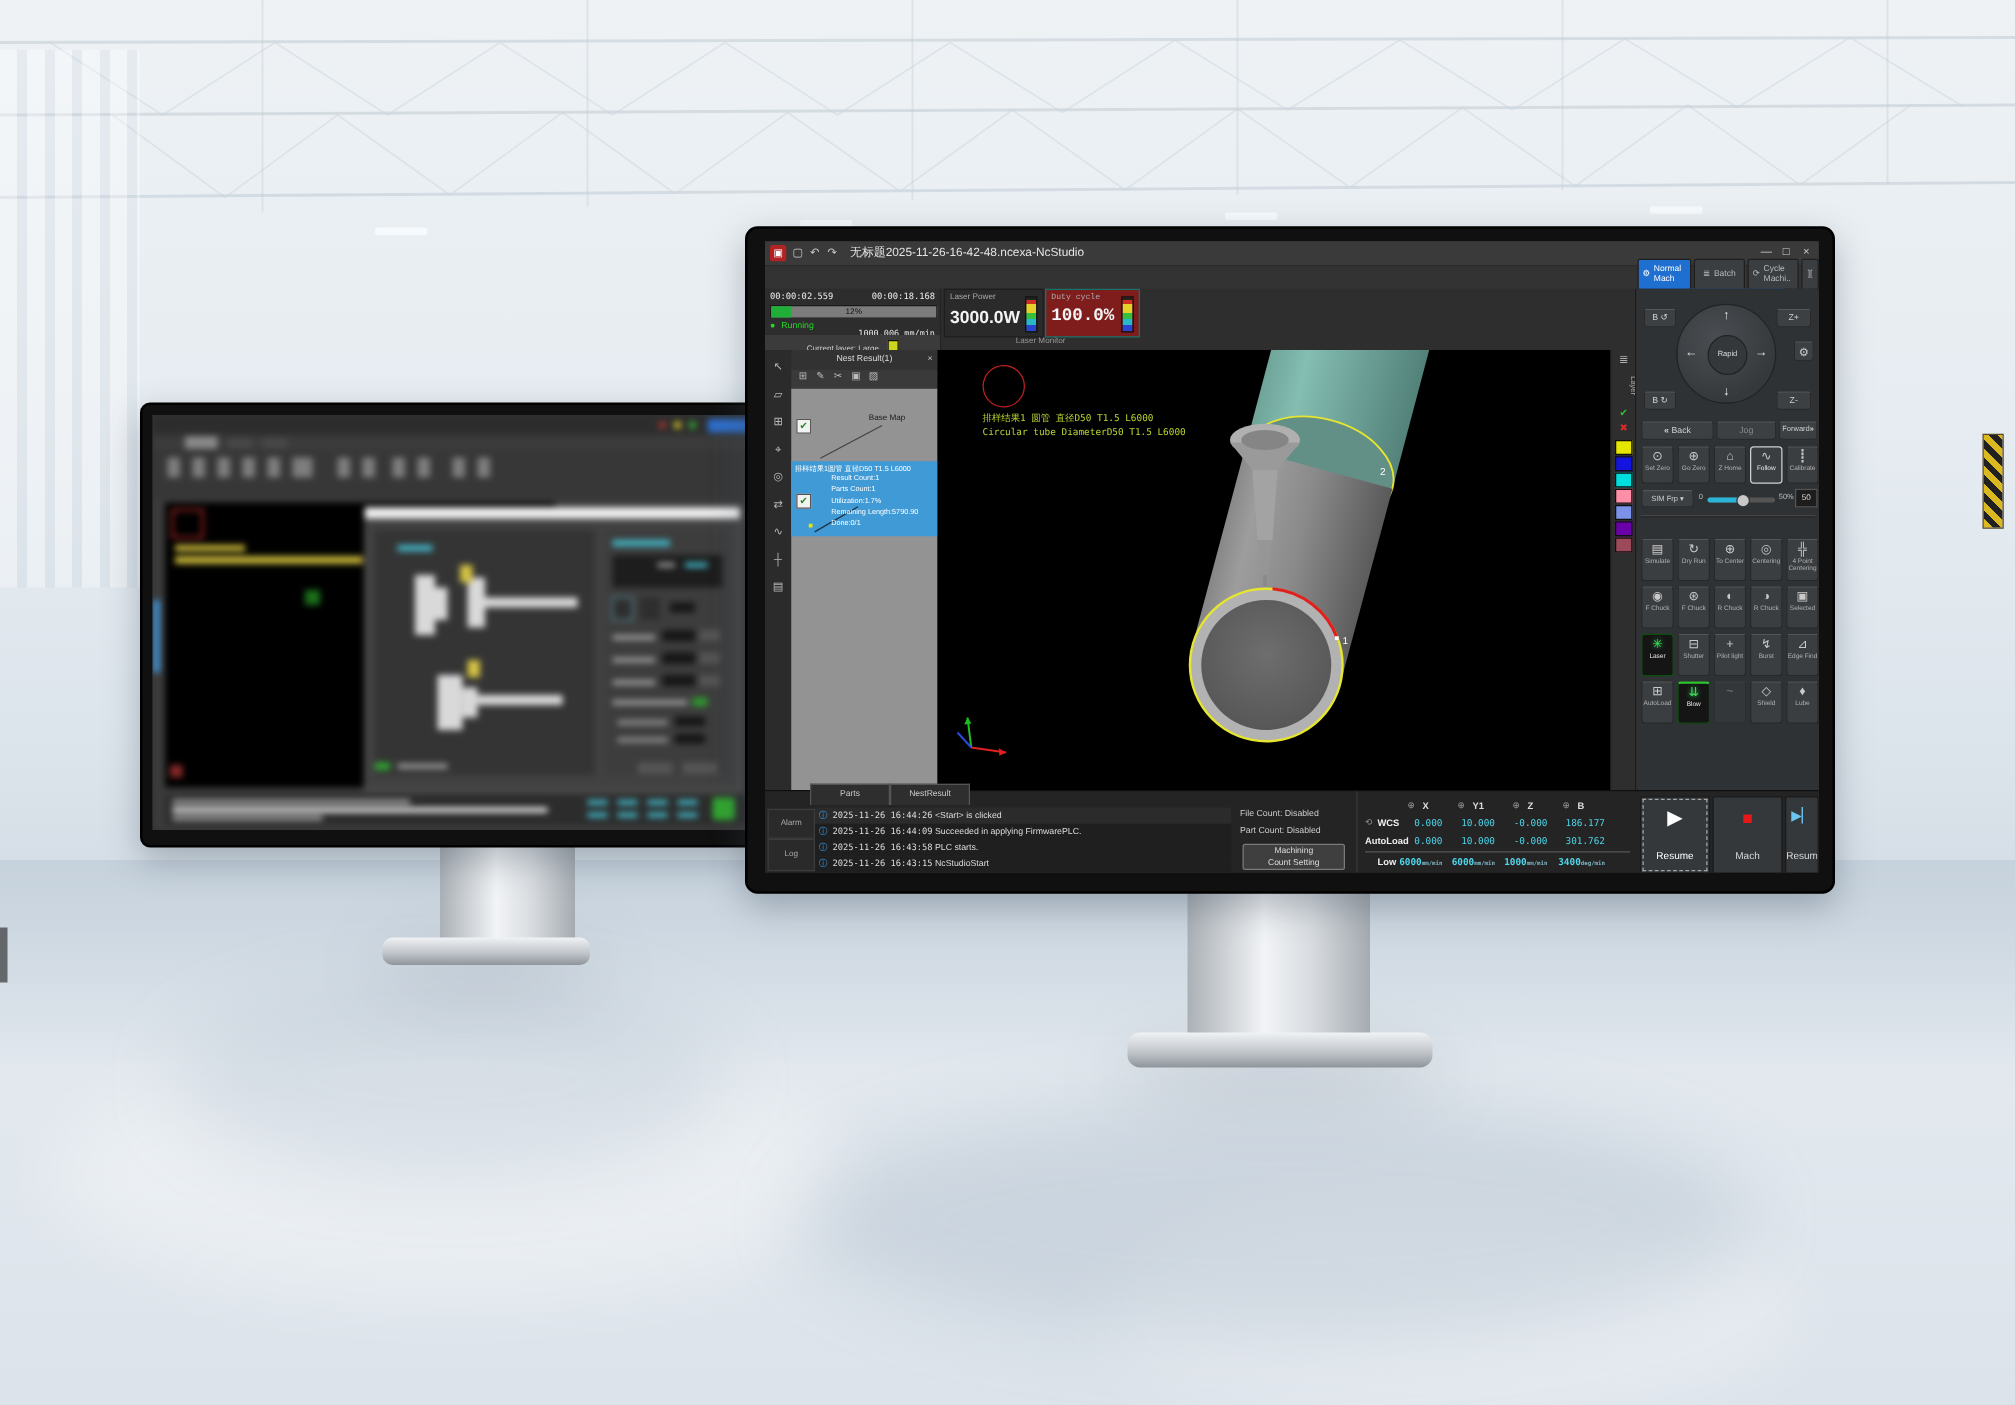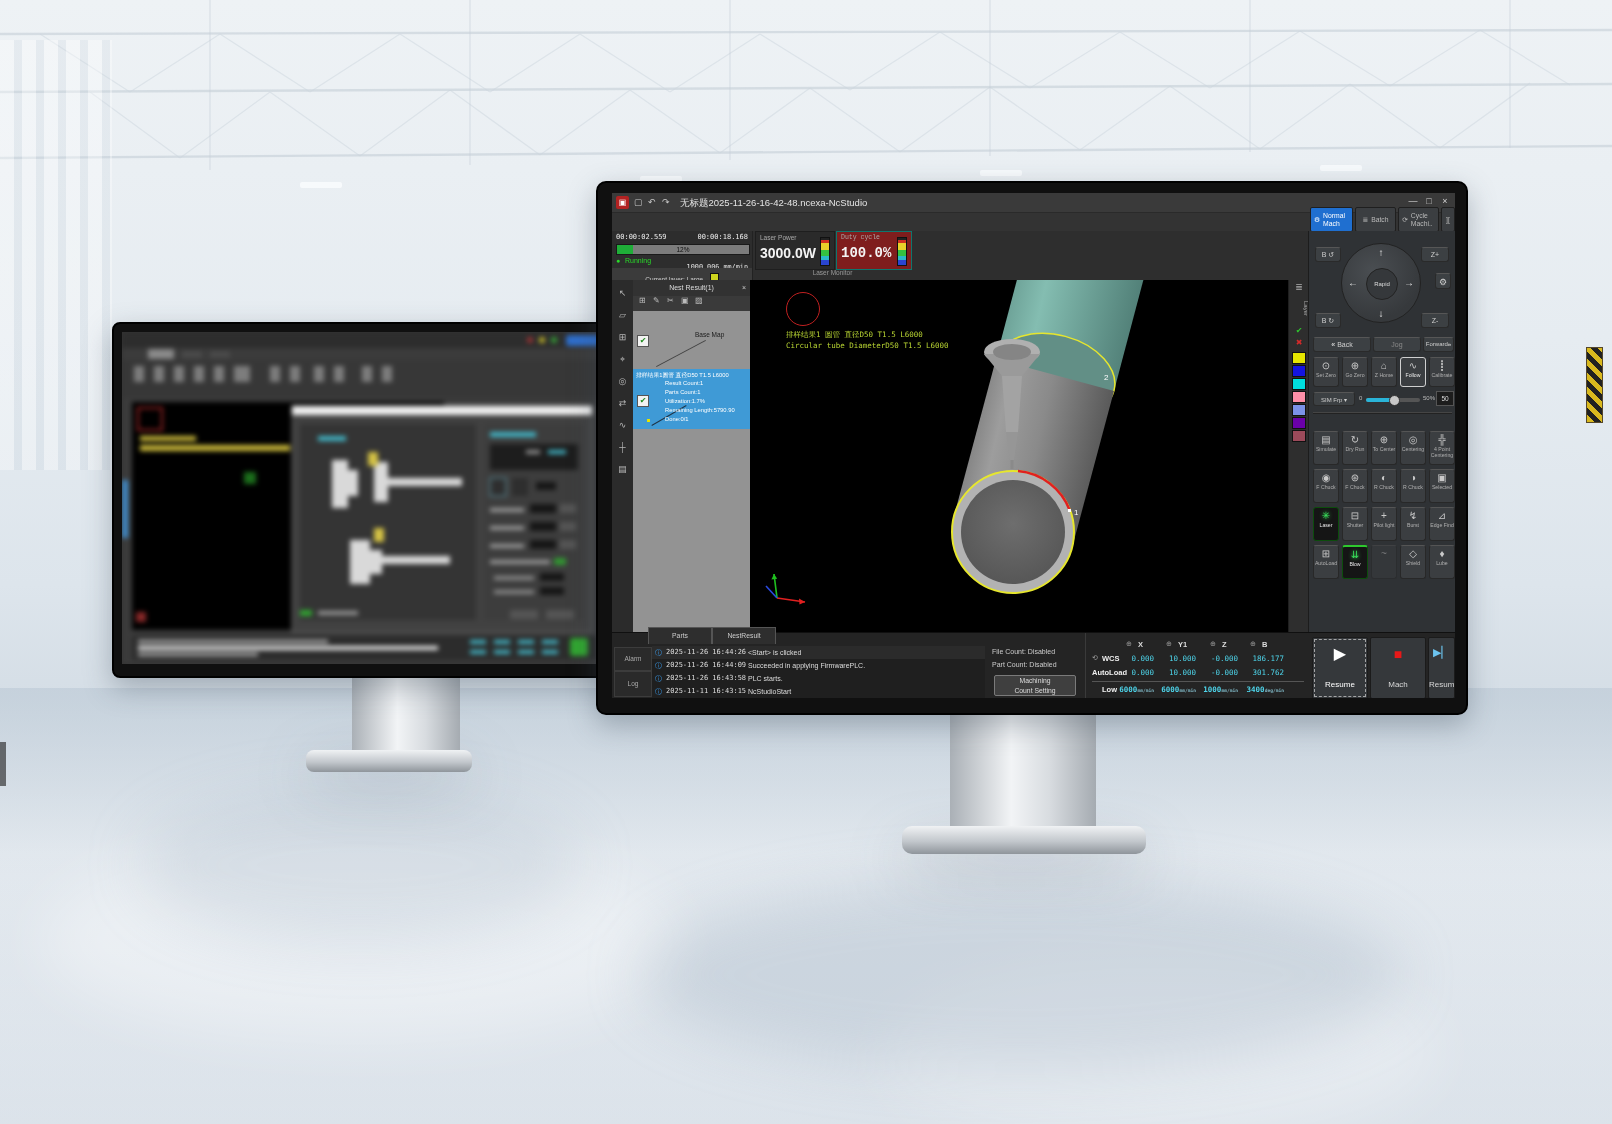--- a/index.html
+++ b/index.html
@@ -569,21 +569,21 @@
         <span class="abs mono" style="left:14px;">2025-11-26 16:44:09</span>
         <span class="abs" style="left:96px;">Succeeded in applying FirmwarePLC.</span>
         </div>
       <div class="abs logrow" style="left:40px;top:39px;width:333px;height:13px;">
         <span class="abs" style="left:3px;color:#3a9ff2;">ⓘ</span>
         <span class="abs mono" style="left:14px;">2025-11-26 16:43:58</span>
         <span class="abs" style="left:96px;">PLC starts.</span>
         </div>
       <div class="abs logrow" style="left:40px;top:52px;width:333px;height:13px;">
         <span class="abs" style="left:3px;color:#3a9ff2;">ⓘ</span>
-        <span class="abs mono" style="left:14px;">2025-11-11 16:43:15</span>
+        <span class="abs mono" style="left:14px;">2025-11-26 16:43:15</span>
         <span class="abs" style="left:96px;">NcStudioStart</span>
         </div>
 
       <span class="abs" style="left:380px;top:15px;font-size:7px;color:#ccc;">File Count: Disabled</span>
       <span class="abs" style="left:380px;top:28px;font-size:7px;color:#ccc;">Part Count: Disabled</span>
       <div class="abs" style="left:382px;top:42px;width:82px;height:21px;background:#3f3f3f;border:1px solid #7a7a7a;border-radius:2px;text-align:center;color:#ddd;font-size:6.8px;line-height:1.45;box-sizing:border-box;">
         <span>Machining</span><br><span>Count Setting</span>
       </div>
 
       <div class="abs" style="left:473px;top:0;width:224px;height:66px;border-left:1px solid #3a3a3a;">

